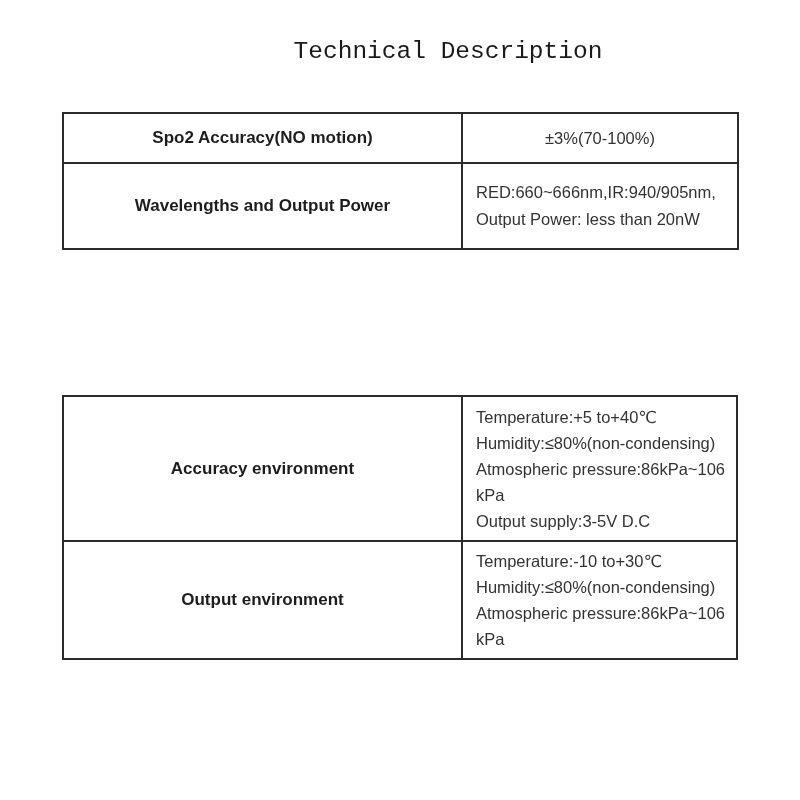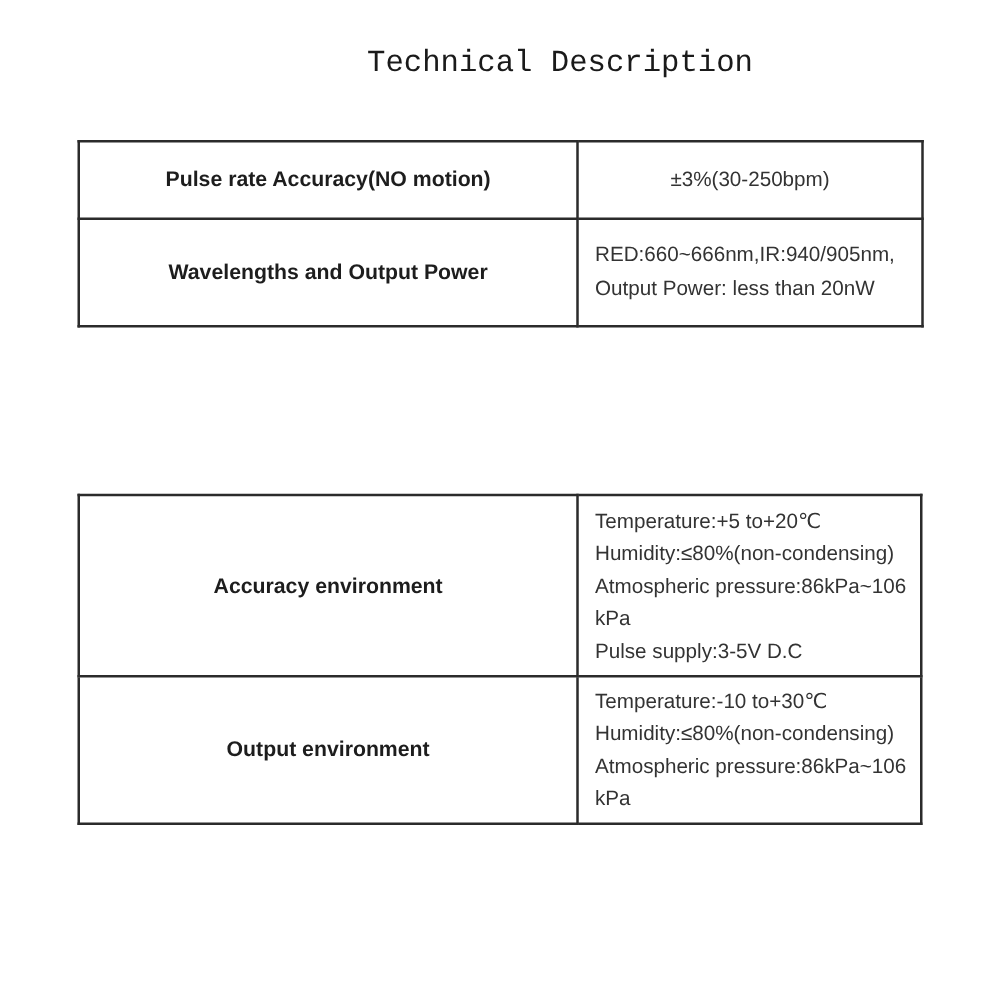--- a/index.html
+++ b/index.html
@@ -79,44 +79,44 @@
 </style>
 </head>
 <body>
 
 <div class="page">
 
   <h1 id="title-technical" class="doc-title">Technical Description</h1>
 
   <table id="technical-table" class="spec-table">
     <tbody>
-      <tr class="row-h62">
-        <td class="label-cell">Pulse rate Accuracy(NO motion)</td>
-        <td class="value-cell-center">±3%(30-250bpm)</td>
+      <tr class="row-h50">
+        <td class="label-cell">Spo2 Accuracy(NO motion)</td>
+        <td class="value-cell-center">±3%(70-100%)</td>
       </tr>
       <tr class="row-h86">
         <td class="label-cell">Wavelengths and Output Power</td>
         <td class="value-cell-lines">
           <div class="line">RED:660~666nm,IR:940/905nm,</div>
           <div class="line">Output Power: less than 20nW</div>
         </td>
       </tr>
     </tbody>
   </table>
 
 
   <table id="environment-table" class="spec-table">
     <tbody>
       <tr class="row-h145">
         <td class="label-cell">Accuracy environment</td>
         <td class="value-cell-lines">
-          <div class="line">Temperature:+5 to+20℃</div>
+          <div class="line">Temperature:+5 to+40℃</div>
           <div class="line">Humidity:≤80%(non-condensing)</div>
           <div class="line">Atmospheric pressure:86kPa~106 kPa</div>
-          <div class="line">Pulse supply:3-5V D.C</div>
+          <div class="line">Output supply:3-5V D.C</div>
         </td>
       </tr>
       <tr class="row-h118">
         <td class="label-cell">Output environment</td>
         <td class="value-cell-lines">
           <div class="line">Temperature:-10 to+30℃</div>
           <div class="line">Humidity:≤80%(non-condensing)</div>
           <div class="line">Atmospheric pressure:86kPa~106 kPa</div>
         </td>
       </tr>

